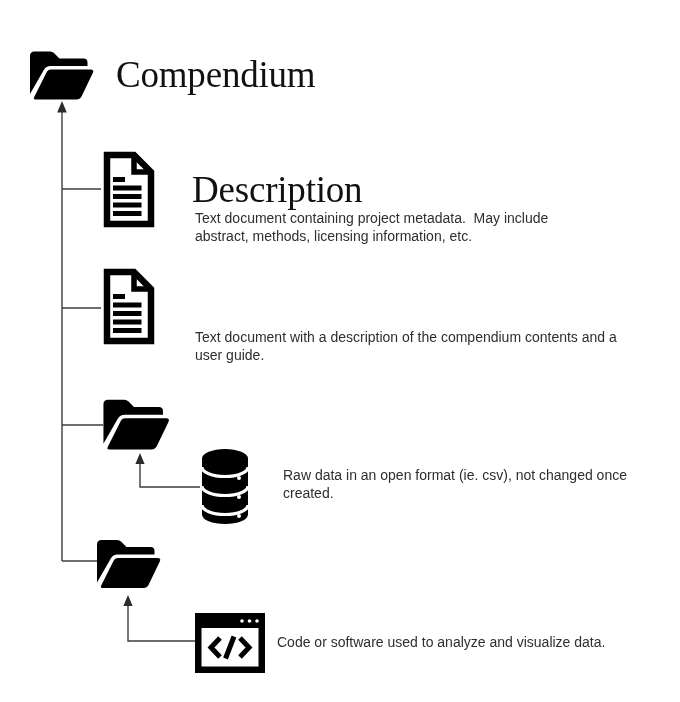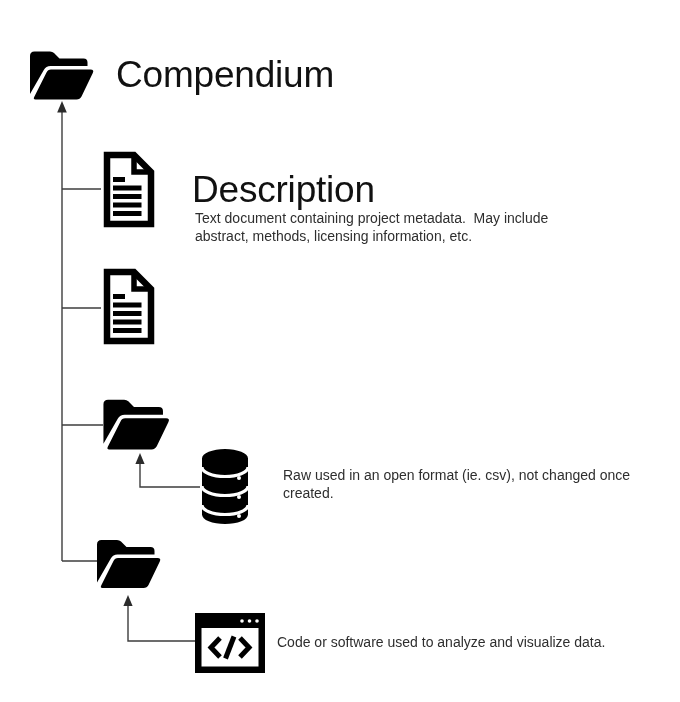--- a/index.html
+++ b/index.html
@@ -3,21 +3,21 @@
 <meta charset="utf-8">
 <style>
   html,body{margin:0;padding:0;background:#ffffff;}
   #canvas{
     position:relative;width:680px;height:702px;background:#ffffff;
     font-family:"Liberation Sans","DejaVu Sans",sans-serif;overflow:hidden;
   }
   .abs{position:absolute;}
   .node-title{
     font-size:37px;line-height:38px;color:#111111;font-weight:400;
-    letter-spacing:-0.2px;white-space:nowrap;
+    letter-spacing:-0.2px;white-space:nowrap;font-family:Liberation Serif, serif;
   }
   .node-desc{
     font-size:14px;line-height:18px;color:#2e2e2e;white-space:pre-wrap;
   }
   svg{display:block;}
   #connector-layer{position:absolute;left:0;top:0;z-index:0;pointer-events:none;}
   .icon{z-index:2;}
   .txt{z-index:3;}
 </style>
 </head>
@@ -70,40 +70,41 @@
     <path d="M8,4 H35 L52,21 V73 H8 Z" fill="#fff" stroke="#000" stroke-width="6.5" stroke-linejoin="miter"></path>
     <path d="M35,4 V21 H52" fill="none" stroke="#000" stroke-width="5.5"></path>
     <g fill="#000">
       <rect x="14" y="26" width="12" height="5"></rect>
       <rect x="14" y="34.5" width="28.5" height="5"></rect>
       <rect x="14" y="43" width="28.5" height="5"></rect>
       <rect x="14" y="51.5" width="28.5" height="5"></rect>
       <rect x="14" y="60" width="28.5" height="5"></rect>
     </g>
   </svg>
+  <div class="abs txt node-desc" style="left:195px;top:328px;width:430px;">Text document with a description of the compendium contents and a user guide.</div>
 
   <svg class="abs icon" style="left:98px;top:394px;" width="73" height="59" viewBox="0 0 70 57">
     <path fill="#000" d="M5,48 V10 Q5,5.5 9.5,5.5 H25 Q27.5,5.5 29,7 L34.5,12.5 H58.5 Q62.5,12.5 62.5,16.5 V20 H25.5 Q21,20 18.8,24 L5,48 Z"></path>
     <path fill="#000" d="M10.5,53.5 Q8,53.5 9.2,51 L21.5,26.5 Q22.8,23.5 26,23.5 H65.5 Q69.5,23.5 67.8,27 L56.5,50.5 Q55,53.5 51.5,53.5 Z"></path>
   </svg>
 
   <svg class="abs icon" style="left:200px;top:448px;" width="50" height="77" viewBox="0 0 50 77">
     <path fill="#000" d="M2,10.5 A23,9.5 0 0 1 48,10.5 V66.5 A23,9.5 0 0 1 2,66.5 Z"></path>
     <g stroke="#fff" stroke-width="3.2" fill="none">
       <path d="M2,19 A23,9.5 0 0 0 48,19"></path>
       <path d="M2,38 A23,9.5 0 0 0 48,38"></path>
       <path d="M2,57 A23,9.5 0 0 0 48,57"></path>
     </g>
     <g fill="#fff">
       <circle cx="39" cy="30" r="2"></circle>
       <circle cx="39" cy="49" r="2"></circle>
       <circle cx="39" cy="68" r="2"></circle>
     </g>
   </svg>
-  <div class="abs txt node-desc" style="left:283px;top:466px;width:375px;">Raw used in an open format (ie. csv), not changed once created.</div>
+  <div class="abs txt node-desc" style="left:283px;top:466px;width:375px;">Raw data in an open format (ie. csv), not changed once created.</div>
 
   <svg class="abs icon" style="left:92px;top:534px;" width="70" height="58" viewBox="0 0 70 57">
     <path fill="#000" d="M5,48 V10 Q5,5.5 9.5,5.5 H25 Q27.5,5.5 29,7 L34.5,12.5 H58.5 Q62.5,12.5 62.5,16.5 V20 H25.5 Q21,20 18.8,24 L5,48 Z"></path>
     <path fill="#000" d="M10.5,53.5 Q8,53.5 9.2,51 L21.5,26.5 Q22.8,23.5 26,23.5 H65.5 Q69.5,23.5 67.8,27 L56.5,50.5 Q55,53.5 51.5,53.5 Z"></path>
   </svg>
 
   <svg class="abs icon" style="left:195px;top:613px;" width="70" height="60" viewBox="0 0 70 60">
     <rect x="3.25" y="3.25" width="63.5" height="53.5" fill="#fff" stroke="#000" stroke-width="6.5"></rect>
     <rect x="0" y="0" width="70" height="15" fill="#000"></rect>
     <g fill="#fff">

